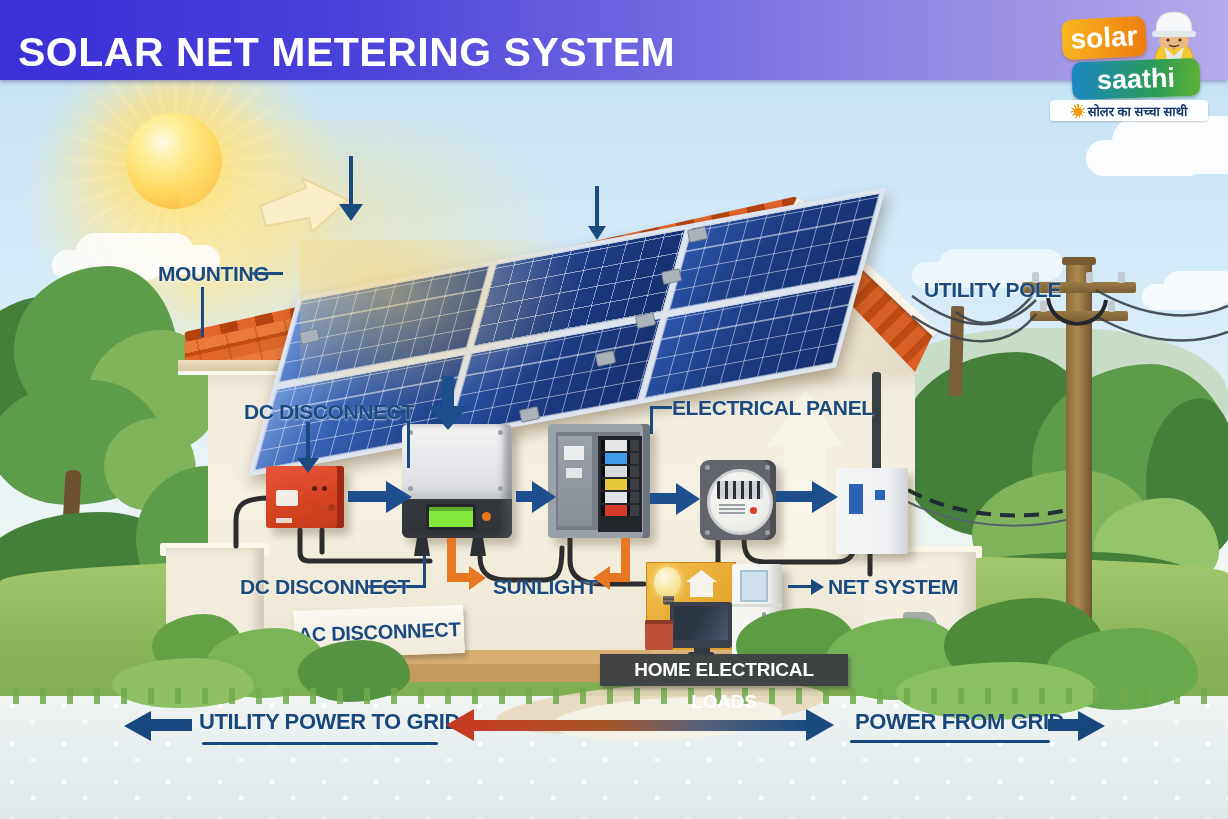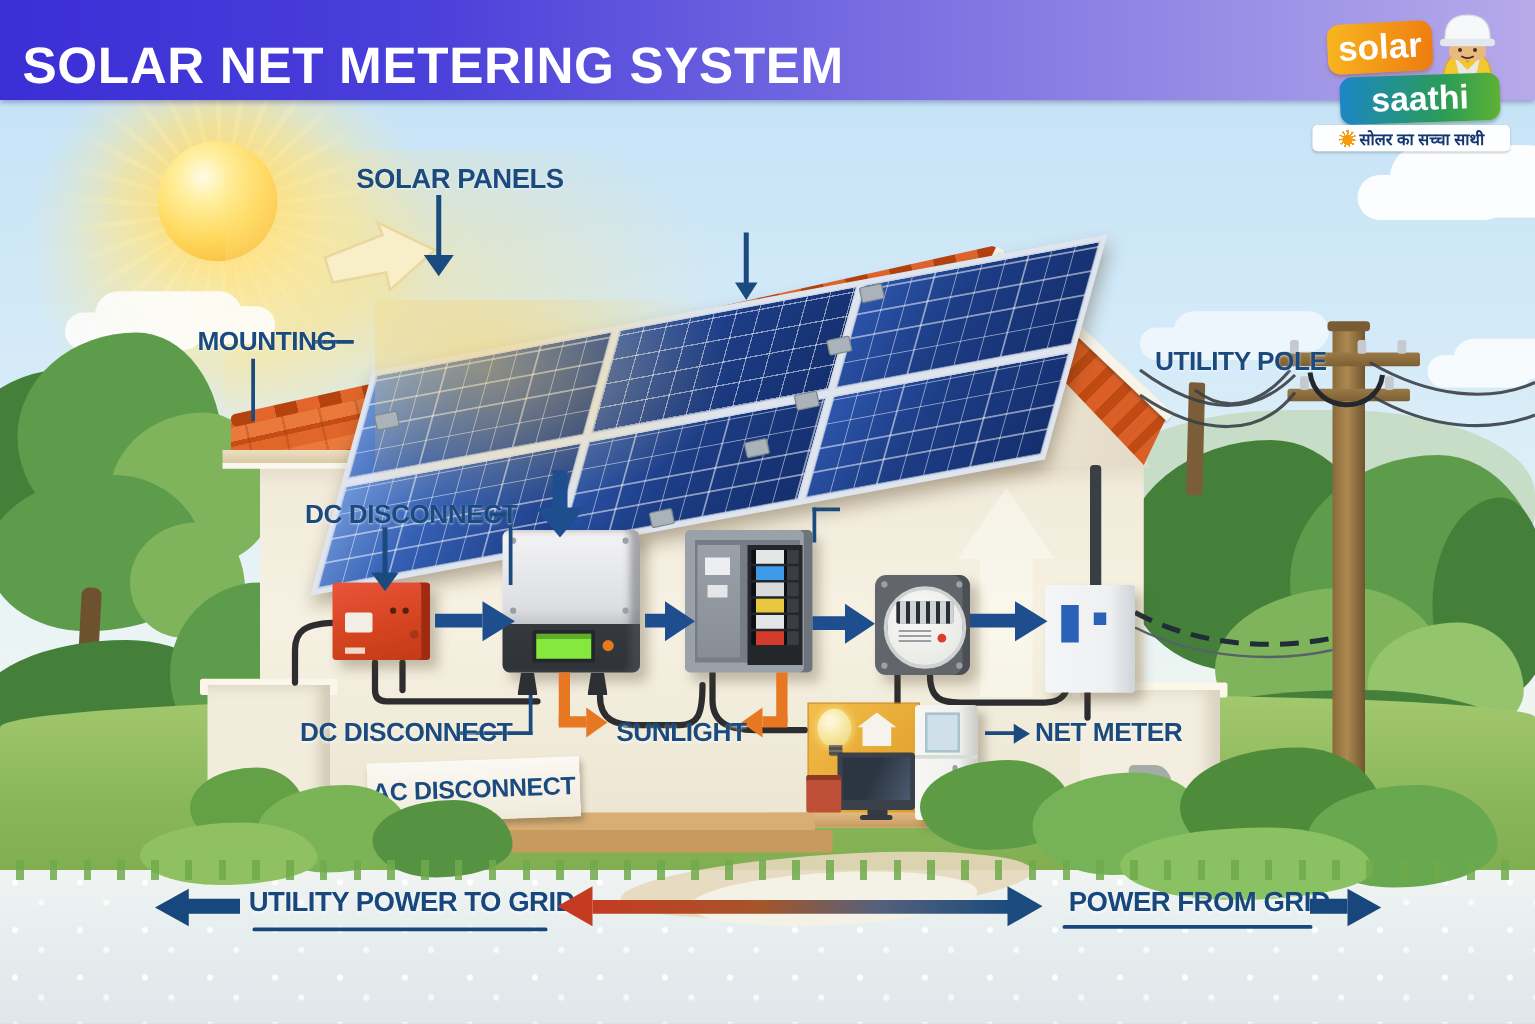--- a/index.html
+++ b/index.html
@@ -394,68 +394,71 @@
   <div class="abs blob z8" style="left:826px;top:618px;width:142px;height:82px;background:#76b358"></div>
   <div class="abs blob z8" style="left:944px;top:598px;width:162px;height:92px;background:#4e8c3c"></div>
   <div class="abs blob z8" style="left:1046px;top:628px;width:152px;height:82px;background:#68a84e"></div>
   <div class="abs blob z8" style="left:896px;top:662px;width:202px;height:58px;background:#8ac163"></div>
 
   <div class="abs fg z7"></div>
   <div class="abs path1 z7"></div>
   <div class="abs path2 z7"></div>
   <div class="abs tufts z8"></div>
 
+  <div class="abs helbox z9">
+    <span>HOME ELECTRICAL LOADS</span>
+  </div>
 
   <div class="abs arrow-shaft" style="left:348px;top:491px;width:38px;height:11px"></div>
   <div class="abs head-r" style="left:386px;top:481px"></div>
   <div class="abs arrow-shaft" style="left:516px;top:491px;width:16px;height:11px"></div>
   <div class="abs head-r" style="left:532px;top:481px;border-left-width:24px"></div>
   <div class="abs arrow-shaft" style="left:650px;top:493px;width:26px;height:11px"></div>
   <div class="abs head-r" style="left:676px;top:483px;border-left-width:24px"></div>
   <div class="abs arrow-shaft" style="left:776px;top:491px;width:36px;height:11px"></div>
   <div class="abs head-r" style="left:812px;top:481px"></div>
   <div class="abs arrow-shaft" style="left:442px;top:376px;width:12px;height:32px"></div>
   <div class="abs head-d" style="left:428px;top:406px"></div>
 
   <div class="abs o-shaft" style="left:447px;top:538px;width:9px;height:42px"></div>
   <div class="abs o-shaft" style="left:447px;top:573px;width:22px;height:9px"></div>
   <div class="abs o-head-r" style="left:469px;top:566px"></div>
   <div class="abs o-shaft" style="left:621px;top:538px;width:9px;height:40px"></div>
   <div class="abs o-shaft" style="left:610px;top:573px;width:20px;height:9px"></div>
   <div class="abs o-head-l" style="left:593px;top:566px"></div>
 
-  <div class="abs lbl" style="left:285px;top:130px;font-size:22px">SOLAR PANELS</div>
   <div class="abs ln" style="left:349px;top:156px;width:4px;height:50px"></div>
   <div class="abs tri" style="left:339px;top:204px;border-left:12px solid transparent;border-right:12px solid transparent;border-top:17px solid #1b4b7e"></div>
 
   <div class="abs ln" style="left:595px;top:186px;width:4px;height:42px"></div>
   <div class="abs tri" style="left:588px;top:226px;border-left:9px solid transparent;border-right:9px solid transparent;border-top:14px solid #1b4b7e"></div>
 
   <div class="abs lbl" style="left:158px;top:262px">MOUNTING</div>
   <div class="abs ln" style="left:251px;top:272px;width:32px;height:3px"></div>
   <div class="abs ln" style="left:201px;top:287px;width:3px;height:50px"></div>
 
   <div class="abs lbl" style="left:924px;top:278px">UTILITY POLE</div>
 
   <div class="abs lbl" style="left:244px;top:400px">DC DISCONNECT</div>
   <div class="abs ln" style="left:392px;top:410px;width:18px;height:3px"></div>
   <div class="abs ln" style="left:407px;top:410px;width:3px;height:58px"></div>
   <div class="abs ln" style="left:306px;top:422px;width:4px;height:38px"></div>
   <div class="abs tri" style="left:297px;top:458px;border-left:11px solid transparent;border-right:11px solid transparent;border-top:15px solid #1b4b7e"></div>
 
+  <div class="abs lbl" style="left:672px;top:396px">ELECTRICAL PANEL</div>
   <div class="abs ln" style="left:650px;top:406px;width:22px;height:3px"></div>
   <div class="abs ln" style="left:650px;top:406px;width:3px;height:28px"></div>
 
   <div class="abs lbl" style="left:240px;top:575px">DC DISCONNECT</div>
   <div class="abs ln" style="left:368px;top:585px;width:58px;height:3px"></div>
   <div class="abs ln" style="left:423px;top:556px;width:3px;height:32px"></div>
 
   <div class="abs lbl" style="left:493px;top:575px">SUNLIGHT</div>
 
-  <div class="abs lbl" style="left:828px;top:575px">NET METER</div>
+  <div class="abs lbl" style="left:828px;top:575px">NET SYSTEM</div>
   <div class="abs ln" style="left:788px;top:585px;width:24px;height:3px"></div>
   <div class="abs tri" style="left:811px;top:579px;border-top:8px solid transparent;border-bottom:8px solid transparent;border-left:13px solid #1b4b7e"></div>
 
   <div class="abs fl-head" style="left:124px;top:711px;border-top:15px solid transparent;border-bottom:15px solid transparent;border-right:27px solid #17477c"></div>
   <div class="abs arrow-shaft z20" style="left:150px;top:719px;width:42px;height:12px;background:#17477c"></div>
   <div class="abs fl-lbl" style="left:199px;top:709px">UTILITY POWER TO GRID</div>
   <div class="abs fl-under" style="left:202px;top:742px;width:236px"></div>
 
   <div class="abs fl-head" style="left:446px;top:709px;border-top:16px solid transparent;border-bottom:16px solid transparent;border-right:28px solid #c43b21"></div>
   <div class="abs fl-bar"></div>

